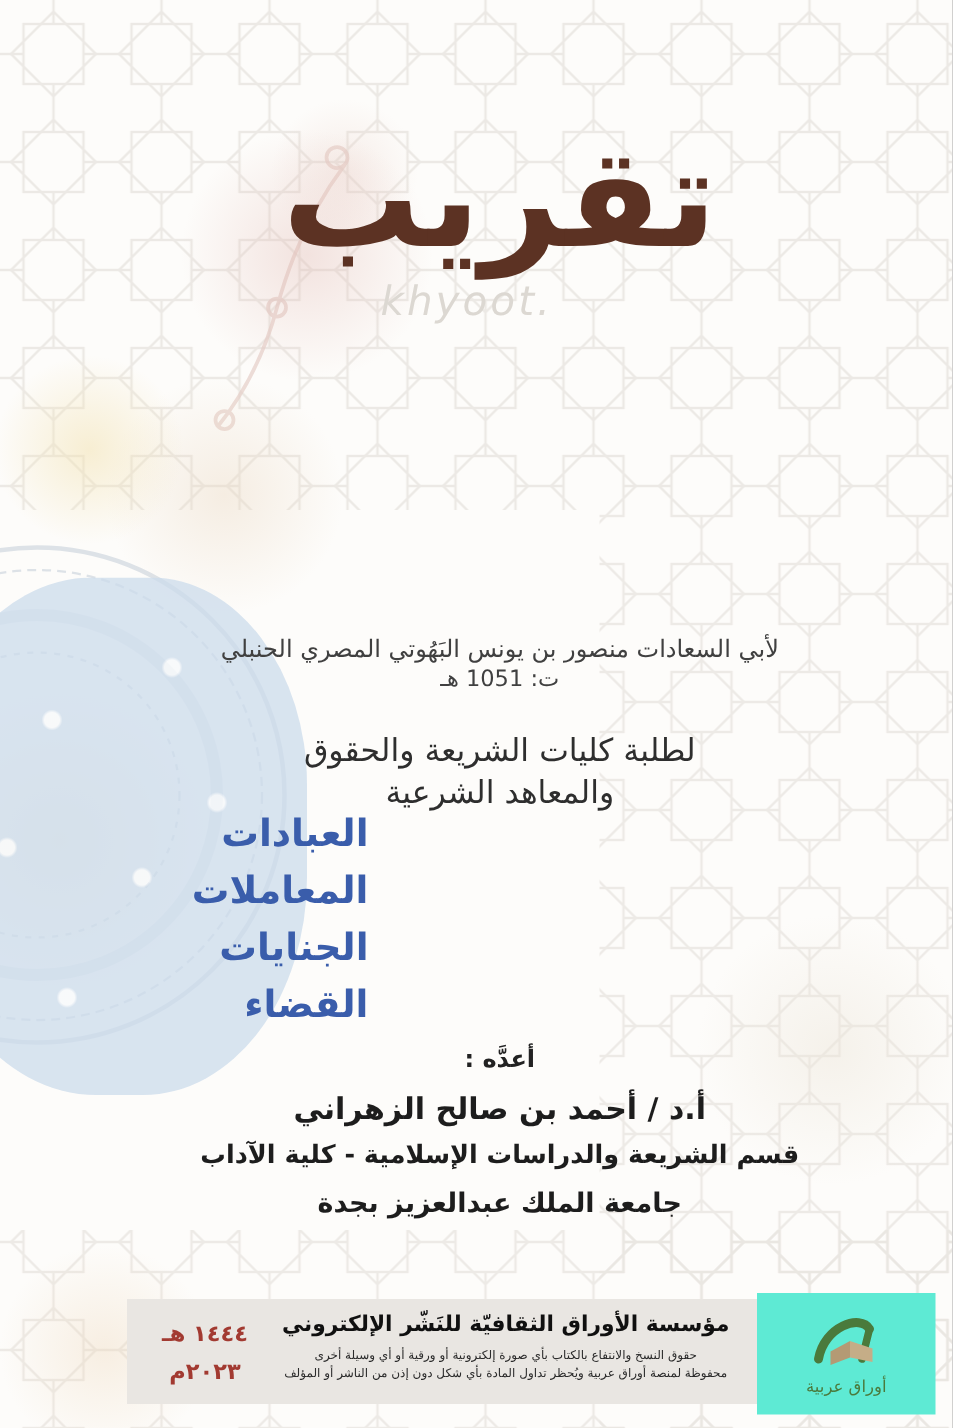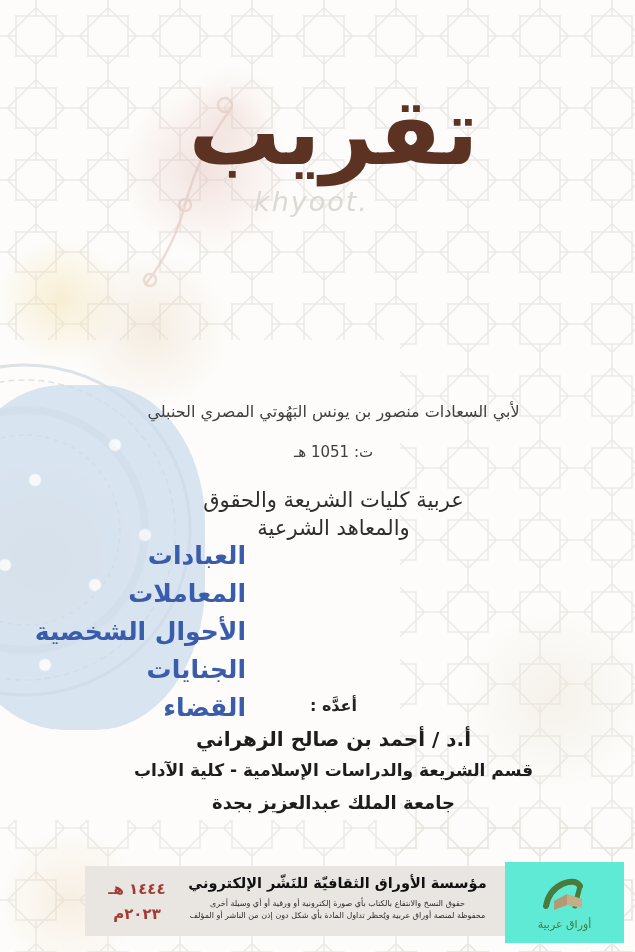--- a/index.html
+++ b/index.html
@@ -51,21 +51,21 @@
   }
   .watermark{
     left:222px;top:186px;font-size:27px;font-style:italic;color:#dcd8d2;
     direction:ltr;letter-spacing:2px;text-align:center;
   }
   .main-title{
     top:238px;font-size:96px;font-weight:bold;color:#5a3526;line-height:1.45;
     letter-spacing:-2px;
     text-shadow:0 1px 0 rgba(90,53,38,.25);
   }
-  .author-line{top:402px;font-size:16px;color:#404040;font-weight:500;}
+  .author-line{top:423px;font-size:16px;color:#404040;font-weight:500;}
   .death-line{top:443px;font-size:15px;color:#404040;font-weight:500;}
   .audience{top:487px;font-size:21px;color:#2e2e2e;line-height:1.32;font-weight:500;}
   .topics{
     left:14px;top:537px;width:200px;
     display:flex;flex-direction:column;align-items:flex-start;
     color:#3a5dab;font-weight:bold;font-size:25px;line-height:38px;
     text-align:center;white-space:nowrap;
   }
   .prepared-label{top:696px;font-size:16px;font-weight:bold;color:#222;}
   .preparer-name{top:727px;font-size:20px;font-weight:bold;color:#1d1d1d;}
@@ -134,28 +134,27 @@
   <div class="abs center top-title">تقريب</div>
 
   <div class="abs watermark">khyoot.</div>
 
 
   <div class="abs center author-line">لأبي السعادات منصور بن يونس البَهُوتي المصري الحنبلي</div>
 
   <div class="abs center death-line">ت: 1051 هـ</div>
 
   <div class="abs center audience">
-    <div>عربية كليات الشريعة والحقوق</div>
+    <div>لطلبة كليات الشريعة والحقوق</div>
     <div>والمعاهد الشرعية</div>
   </div>
 
   <div class="abs topics">
     <span>العبادات</span>
     <span>المعاملات</span>
-    <span>الأحوال الشخصية</span>
     <span>الجنايات</span>
     <span>القضاء</span>
   </div>
 
   <div class="abs center prepared-label">أعدَّه :</div>
 
   <div class="abs center preparer-name">أ.د / أحمد بن صالح الزهراني</div>
 
   <div class="abs center department">قسم الشريعة والدراسات الإسلامية - كلية الآداب</div>
 

